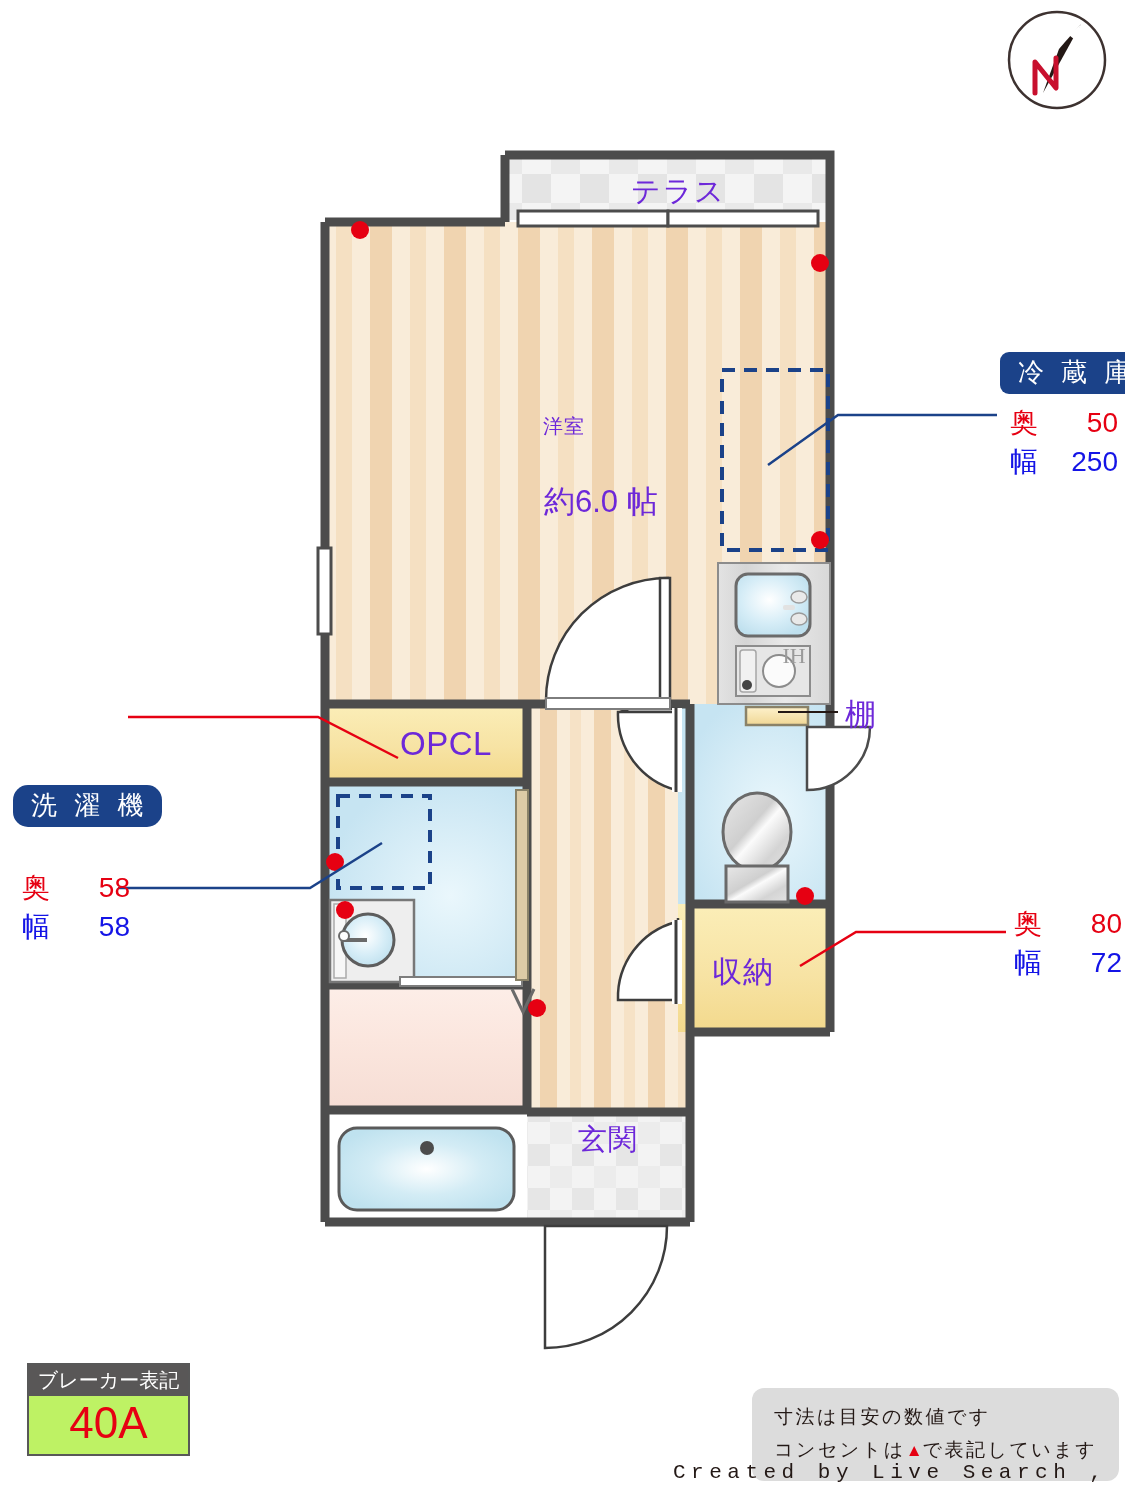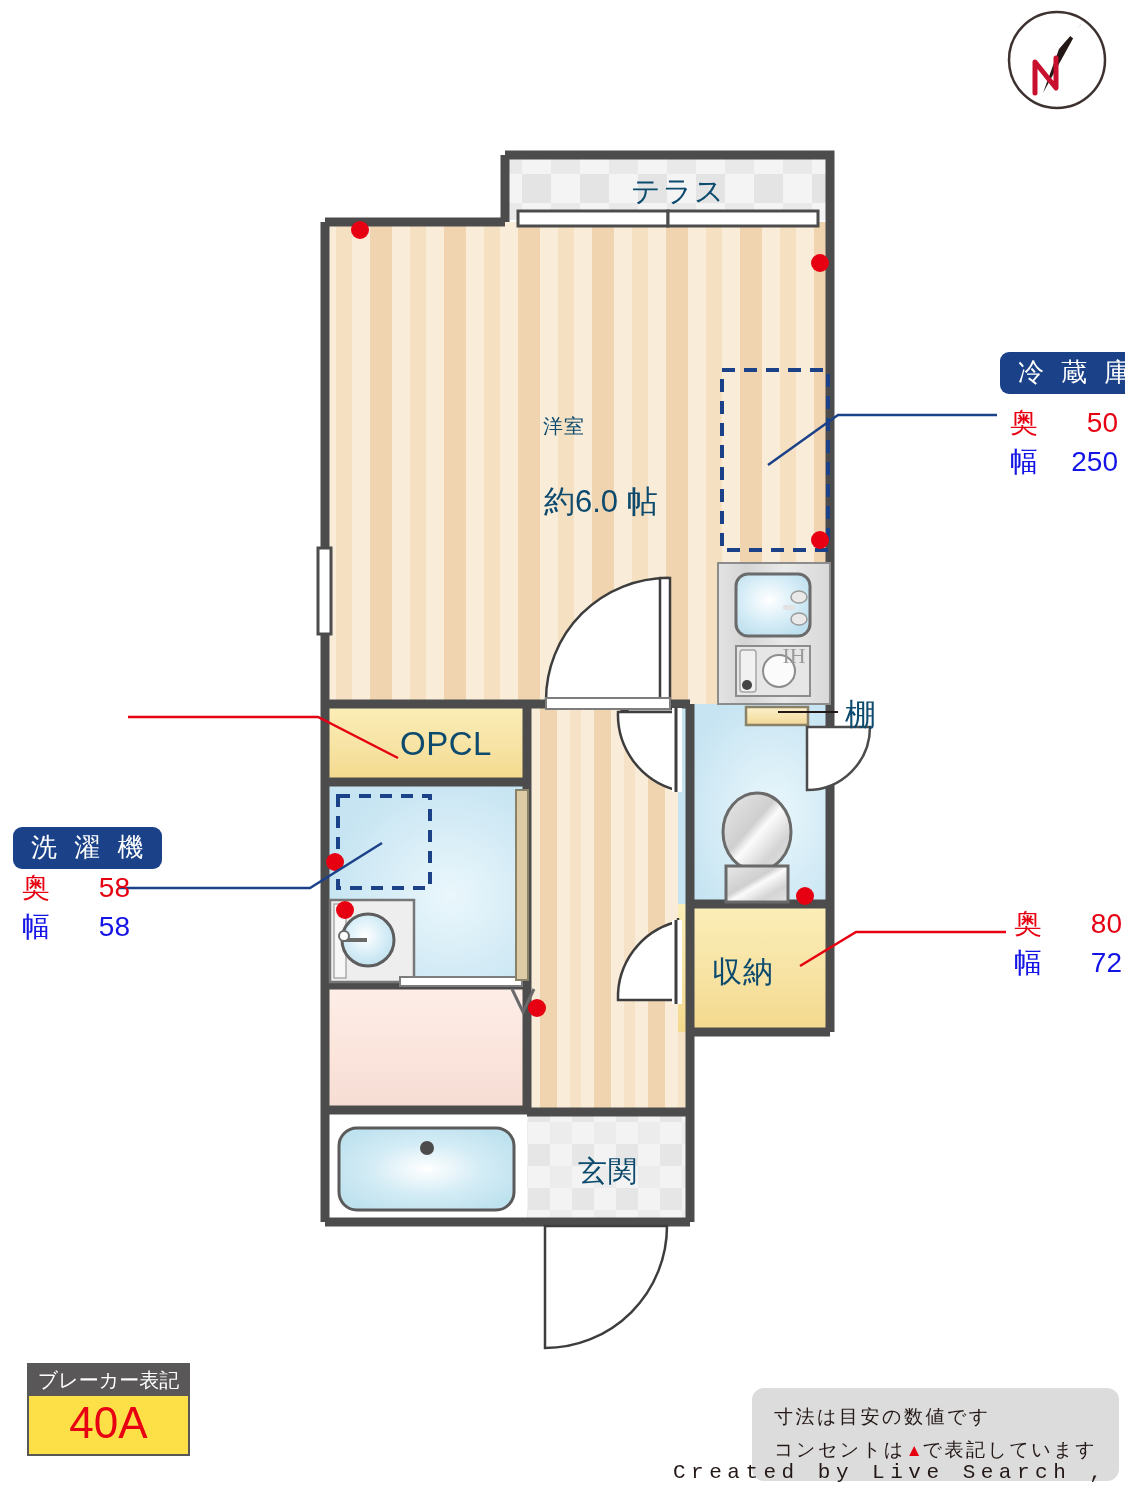--- a/index.html
+++ b/index.html
@@ -23,21 +23,21 @@
   svg.plan {
     position: absolute;
     left: 0; top: 0;
     width: 1125px;
     height: 1501px;
   }
   
   .lbl {
     position: absolute;
     white-space: nowrap;
-    color: #0c4a6e;
+    color: #6d28d9;
     font-family: "Liberation Sans", "DejaVu Sans", sans-serif;
   }
   .room-name   { font-size: 20px; letter-spacing: 1px; }
   .room-area   { font-size: 31px; letter-spacing: 0px; }
   .opcl-text   { font-size: 33px; letter-spacing: 0.5px; }
   .terrace-text{ font-size: 29px; letter-spacing: 2px; }
   .genkan-text { font-size: 29px; letter-spacing: 1px; }
   .shuno-text  { font-size: 30px; letter-spacing: 1px; }
   .tana-text   { font-size: 31px; letter-spacing: 1px; }
 
@@ -61,21 +61,21 @@
     white-space: nowrap;
     line-height: 1;
   }
 
   
   #breaker-box {
     position: absolute;
     left: 27px; top: 1363px;
     width: 163px;
     border: 2px solid #585858;
-    background: #fde047;
+    background: #bef264;
     box-sizing: border-box;
   }
   #breaker-head {
     background: #595757;
     color: #ffffff;
     font-size: 20px;
     text-align: center;
     padding: 5px 0 6px;
     letter-spacing: 0px;
     line-height: 1;
@@ -364,36 +364,36 @@
   <div class="lbl terrace-text" style="left:631px; top:172px;">テラス</div>
 
   <div class="lbl room-name" style="left:543px; top:413px;">洋室</div>
 
   <div class="lbl room-area" style="left:524px; top:481px;margin-left:20px;">約6.0 帖</div>
 
   <div class="lbl opcl-text" style="left:385px; top:725px;margin-left:15px;">OPCL</div>
 
   <div class="lbl shuno-text" style="left:712px; top:952px;">収納</div>
 
-  <div class="lbl genkan-text" style="left:578px; top:1152px;">玄関</div>
+  <div class="lbl genkan-text" style="left:578px; top:1120px;">玄関</div>
 
   <div class="lbl tana-text" style="left:845px; top:694px;">棚</div>
 
   <div class="badge" style="left:1000px; top:352px;">冷 蔵 庫</div>
   <div class="dim-block" style="left:1010px; top:404px;">
     <div class="dim-line dim-depth">
       <span class="dim-key">奥</span><span class="dim-val">50</span>
     </div>
     <div class="dim-line dim-width">
       <span class="dim-key">幅</span><span class="dim-val">250</span>
     </div>
   </div>
 
 
-  <div class="badge" style="left:13px; top:827px;">洗 濯 機</div>
+  <div class="badge" style="left:13px; top:785px;border-radius:15px;">洗 濯 機</div>
   <div class="dim-block" style="left:22px; top:869px;">
     <div class="dim-line dim-depth">
       <span class="dim-key">奥</span><span class="dim-val">58</span>
     </div>
     <div class="dim-line dim-width">
       <span class="dim-key">幅</span><span class="dim-val">58</span>
     </div>
   </div>
 
   <div class="dim-block" style="left:1014px; top:905px;">

